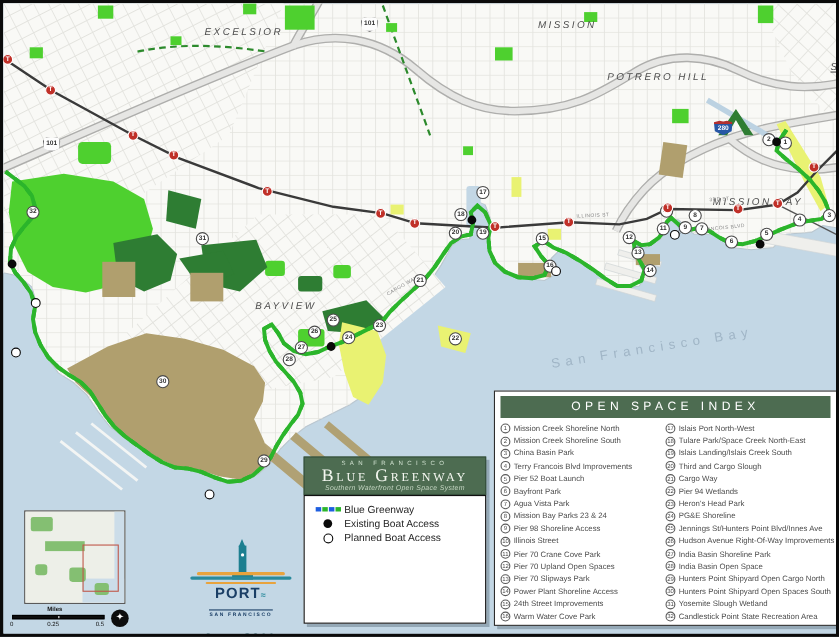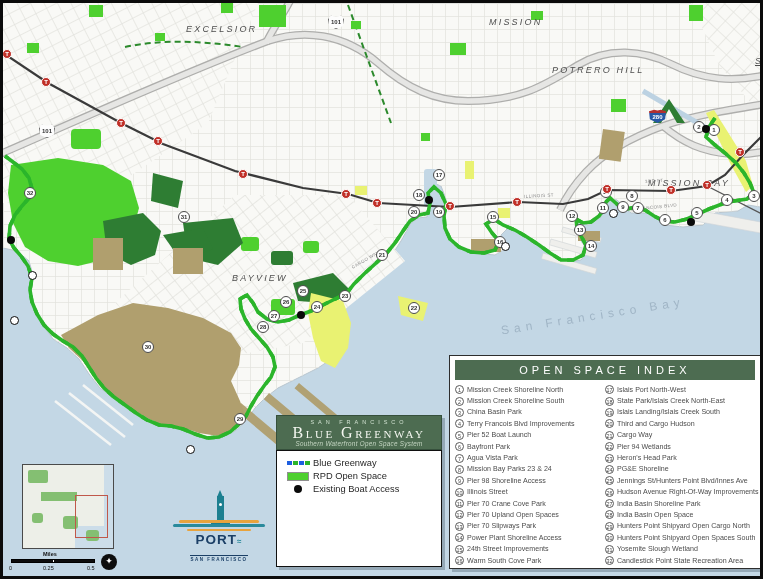--- a/index.html
+++ b/index.html
@@ -325,30 +325,30 @@
             <i style="background: rgb(30, 95, 224);"></i>
             <i style="background: rgb(43, 181, 43);"></i>
             <i style="background: rgb(30, 95, 224);"></i>
             <i style="background: rgb(43, 181, 43);"></i>
           </div>
         </div>
         <div class="llab">Blue Greenway</div>
       </div>
       <div class="lrow">
         <div class="lsym">
-          <div class="sym-chip" style="background: rgb(78, 208, 47);"></div>
-        </div>
-        <div class="llab">RPD Open Space</div>
-      </div>
-      <div class="lrow">
-        <div class="lsym">
           <div class="sym-bdot"></div>
         </div>
         <div class="llab">Existing Boat Access</div>
       </div>
+      <div class="lrow">
+        <div class="lsym">
+          <div class="sym-pdot"></div>
+        </div>
+        <div class="llab">Planned Boat Access</div>
+      </div>
     </div>
 
   <div class="index-panel panel-shadow">
     <div class="idx-header">OPEN SPACE INDEX</div>
     <div class="idx-cols">
       <div class="idx-col" id="idx-left">
           <div class="irow">
             <div class="inum">1</div>
             <div class="ilab">Mission Creek Shoreline North</div>
           </div>
@@ -403,39 +403,39 @@
           <div class="irow">
             <div class="inum">14</div>
             <div class="ilab">Power Plant Shoreline Access</div>
           </div>
           <div class="irow">
             <div class="inum">15</div>
             <div class="ilab">24th Street Improvements</div>
           </div>
           <div class="irow">
             <div class="inum">16</div>
-            <div class="ilab">Warm South Cove Park</div>
+            <div class="ilab">Warm Water Cove Park</div>
           </div>
         </div>
       <div class="idx-col" id="idx-right">
           <div class="irow">
             <div class="inum">17</div>
             <div class="ilab">Islais Port North-West</div>
           </div>
           <div class="irow">
             <div class="inum">18</div>
-            <div class="ilab">State Park/Islais Creek North-East</div>
+            <div class="ilab">Tulare Park/Space Creek North-East</div>
           </div>
           <div class="irow">
             <div class="inum">19</div>
             <div class="ilab">Islais Landing/Islais Creek South</div>
           </div>
           <div class="irow">
             <div class="inum">20</div>
-            <div class="ilab">Third and Cargo Hudson</div>
+            <div class="ilab">Third and Cargo Slough</div>
           </div>
           <div class="irow">
             <div class="inum">21</div>
             <div class="ilab">Cargo Way</div>
           </div>
           <div class="irow">
             <div class="inum">22</div>
             <div class="ilab">Pier 94 Wetlands</div>
           </div>
           <div class="irow">

